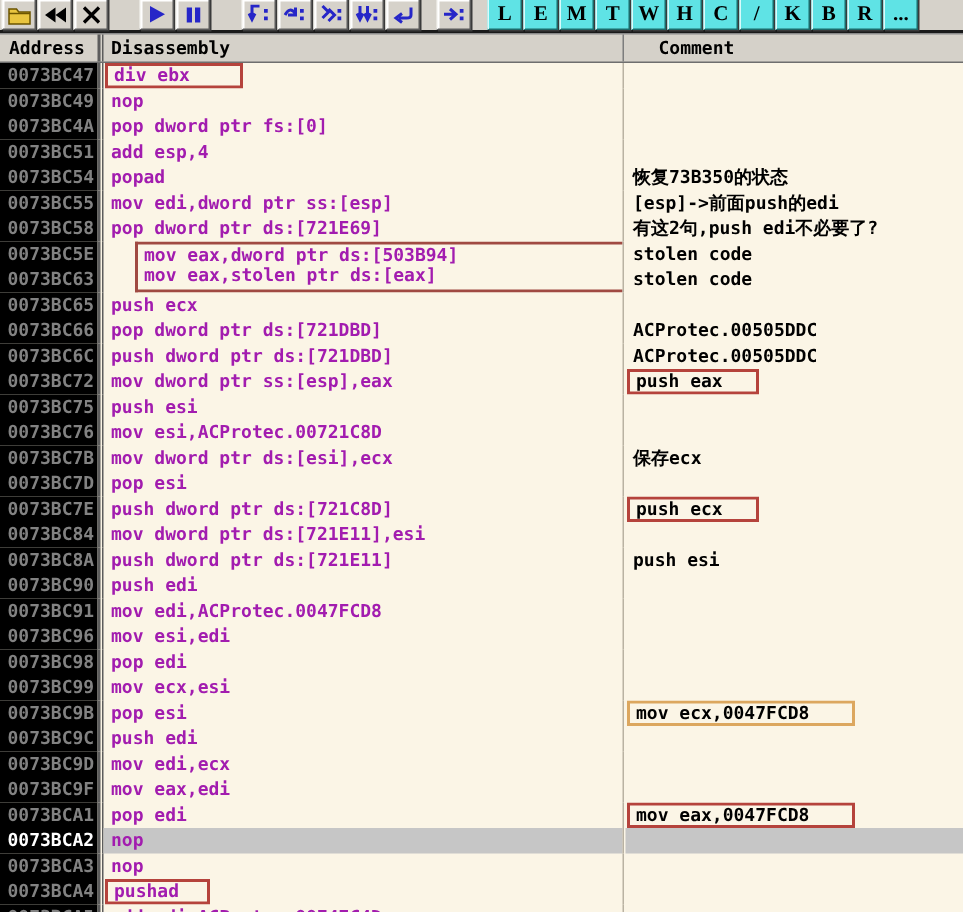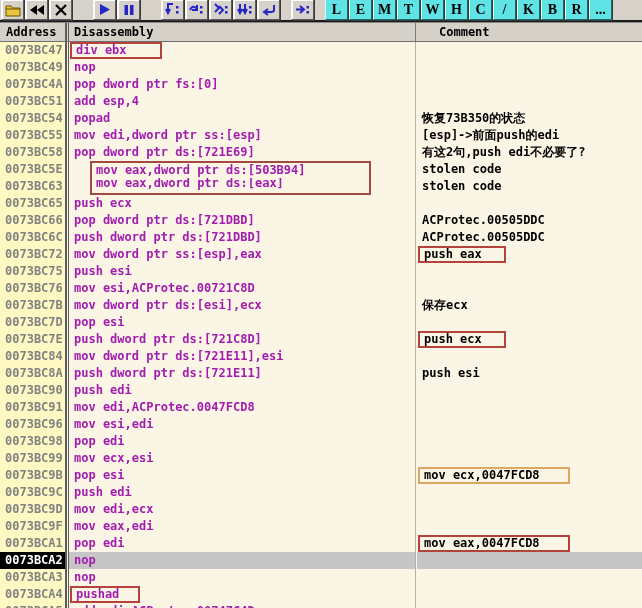--- a/index.html
+++ b/index.html
@@ -31,38 +31,38 @@
   .colhead { height:20px; display:flex; background:#d5d1c9; border-top:1px solid #8a8a8a; border-bottom:1px solid #6e6e6e; font-size:12px; font-weight:bold; color:#000; }
   .colhead .h-addr { width:65px; padding:2px 16px 0 6px; }
   .colhead .h-div2 { width:4px; border-left:2px solid #5c5c5c; border-right:1px solid #5c5c5c; }
   .colhead .h-dis { width:346px; padding:2px 0 4px 5px; }
   .colhead .h-div1 { width:2px; border-left:1px solid #7d7d7d; }
   .colhead .h-com { flex:1; padding:2px 0 0 22px; }
 
   
   .tbody { background:#fbf5e6; height:566px; overflow:hidden; font-size:12px; font-weight:bold; }
   .row { display:flex; height:17px; line-height:17px; white-space:pre; }
-  .c-addr { width:65px; padding-left:5px; color:#828282; background:#fef9c3; }
+  .c-addr { width:65px; padding-left:5px; color:#828282; background:#000000; }
   .c-div2 { width:4px; border-left:2px solid #5c5c5c; border-right:1px solid #5c5c5c; }
   .c-dis  { width:346px; padding-left:5px; color:#a21caf; overflow:hidden; }
   .c-div1 { width:2px; border-left:1px solid #b9b2a2; }
   .c-com  { flex:1; padding-left:5px; color:#000; overflow:hidden; }
 
   .row.selected .c-addr { background:#000; color:#fff; }
   .row.selected .c-dis, .row.selected .c-com { background:#c6c6c6; }
 
   
   .box { display:inline-block; height:17px; line-height:13px; padding:0 4px; margin-left:-4px; vertical-align:top; }
   .bx-red    { border:2px solid #b5433c; }
   .bx-stolen-top    { border:2px solid #a04a42; border-bottom:none; line-height:15px; }
   .bx-stolen-bottom { border:2px solid #a04a42; border-top:none; line-height:11px; }
   .bx-orange { border:2px solid #dca75f; }
   .w90  { width:92px; }
   .w66  { width:70px; }
-  .w343 { width:281px;margin-left:16px; }
+  .w343 { width:344px;margin-left:16px; }
   .w86  { width:88px; }
   .w150 { width:152px; }
 </style>
 </head>
 <body>
 
 <div id="screen">
 
   <div class="toolbar">
     <button class="tbtn" title="Open">
@@ -186,21 +186,21 @@
 
   <div class="tbody">
       <div class="row"><div class="c-addr">0073BC47</div><div class="c-div2"></div><div class="c-dis"><span class="box bx-red w90">div ebx</span></div><div class="c-div1"></div><div class="c-com"></div></div>
       <div class="row"><div class="c-addr">0073BC49</div><div class="c-div2"></div><div class="c-dis">nop</div><div class="c-div1"></div><div class="c-com"></div></div>
       <div class="row"><div class="c-addr">0073BC4A</div><div class="c-div2"></div><div class="c-dis">pop dword ptr fs:[0]</div><div class="c-div1"></div><div class="c-com"></div></div>
       <div class="row"><div class="c-addr">0073BC51</div><div class="c-div2"></div><div class="c-dis">add esp,4</div><div class="c-div1"></div><div class="c-com"></div></div>
       <div class="row"><div class="c-addr">0073BC54</div><div class="c-div2"></div><div class="c-dis">popad</div><div class="c-div1"></div><div class="c-com">恢复73B350的状态</div></div>
       <div class="row"><div class="c-addr">0073BC55</div><div class="c-div2"></div><div class="c-dis">mov edi,dword ptr ss:[esp]</div><div class="c-div1"></div><div class="c-com">[esp]-&gt;前面push的edi</div></div>
       <div class="row"><div class="c-addr">0073BC58</div><div class="c-div2"></div><div class="c-dis">pop dword ptr ds:[721E69]</div><div class="c-div1"></div><div class="c-com">有这2句,push edi不必要了?</div></div>
       <div class="row"><div class="c-addr">0073BC5E</div><div class="c-div2"></div><div class="c-dis"><span class="box bx-stolen-top w343">mov eax,dword ptr ds:[503B94]</span></div><div class="c-div1"></div><div class="c-com">stolen code</div></div>
-      <div class="row"><div class="c-addr">0073BC63</div><div class="c-div2"></div><div class="c-dis"><span class="box bx-stolen-bottom w343">mov eax,dword ptr ds:[eax]</span></div><div class="c-div1"></div><div class="c-com">stolen code</div></div>
+      <div class="row"><div class="c-addr">0073BC63</div><div class="c-div2"></div><div class="c-dis"><span class="box bx-stolen-bottom w343">mov eax,stolen ptr ds:[eax]</span></div><div class="c-div1"></div><div class="c-com">stolen code</div></div>
       <div class="row"><div class="c-addr">0073BC65</div><div class="c-div2"></div><div class="c-dis">push ecx</div><div class="c-div1"></div><div class="c-com"></div></div>
       <div class="row"><div class="c-addr">0073BC66</div><div class="c-div2"></div><div class="c-dis">pop dword ptr ds:[721DBD]</div><div class="c-div1"></div><div class="c-com">ACProtec.00505DDC</div></div>
       <div class="row"><div class="c-addr">0073BC6C</div><div class="c-div2"></div><div class="c-dis">push dword ptr ds:[721DBD]</div><div class="c-div1"></div><div class="c-com">ACProtec.00505DDC</div></div>
       <div class="row"><div class="c-addr">0073BC72</div><div class="c-div2"></div><div class="c-dis">mov dword ptr ss:[esp],eax</div><div class="c-div1"></div><div class="c-com"><span class="box bx-red w86">push eax</span></div></div>
       <div class="row"><div class="c-addr">0073BC75</div><div class="c-div2"></div><div class="c-dis">push esi</div><div class="c-div1"></div><div class="c-com"></div></div>
       <div class="row"><div class="c-addr">0073BC76</div><div class="c-div2"></div><div class="c-dis">mov esi,ACProtec.00721C8D</div><div class="c-div1"></div><div class="c-com"></div></div>
       <div class="row"><div class="c-addr">0073BC7B</div><div class="c-div2"></div><div class="c-dis">mov dword ptr ds:[esi],ecx</div><div class="c-div1"></div><div class="c-com">保存ecx</div></div>
       <div class="row"><div class="c-addr">0073BC7D</div><div class="c-div2"></div><div class="c-dis">pop esi</div><div class="c-div1"></div><div class="c-com"></div></div>
       <div class="row"><div class="c-addr">0073BC7E</div><div class="c-div2"></div><div class="c-dis">push dword ptr ds:[721C8D]</div><div class="c-div1"></div><div class="c-com"><span class="box bx-red w86">push ecx</span></div></div>
       <div class="row"><div class="c-addr">0073BC84</div><div class="c-div2"></div><div class="c-dis">mov dword ptr ds:[721E11],esi</div><div class="c-div1"></div><div class="c-com"></div></div>

